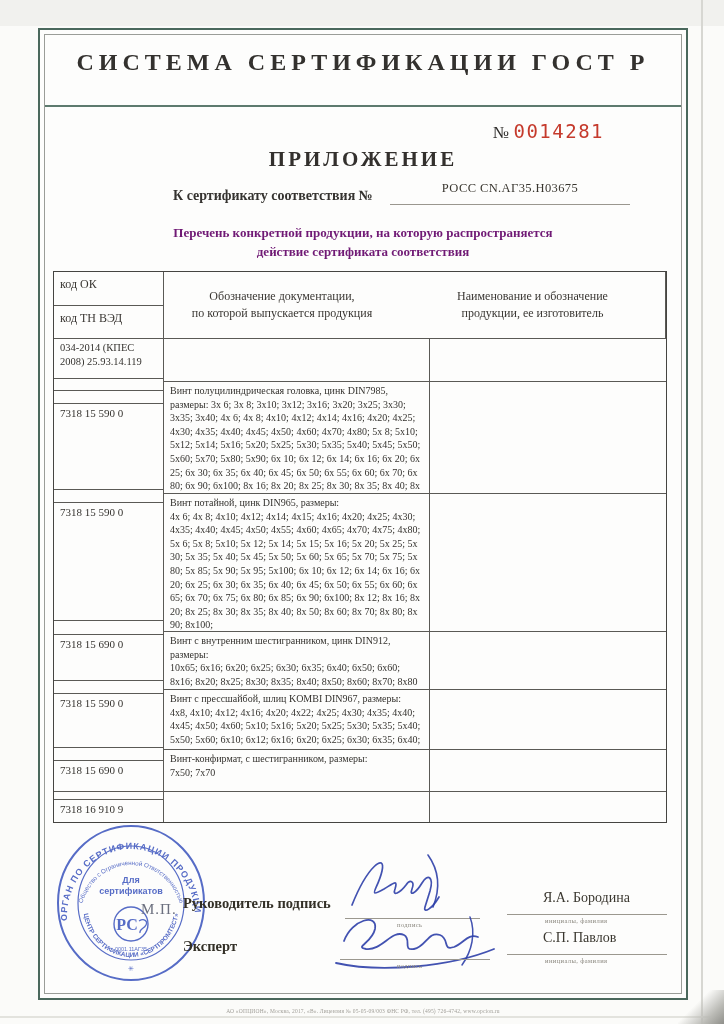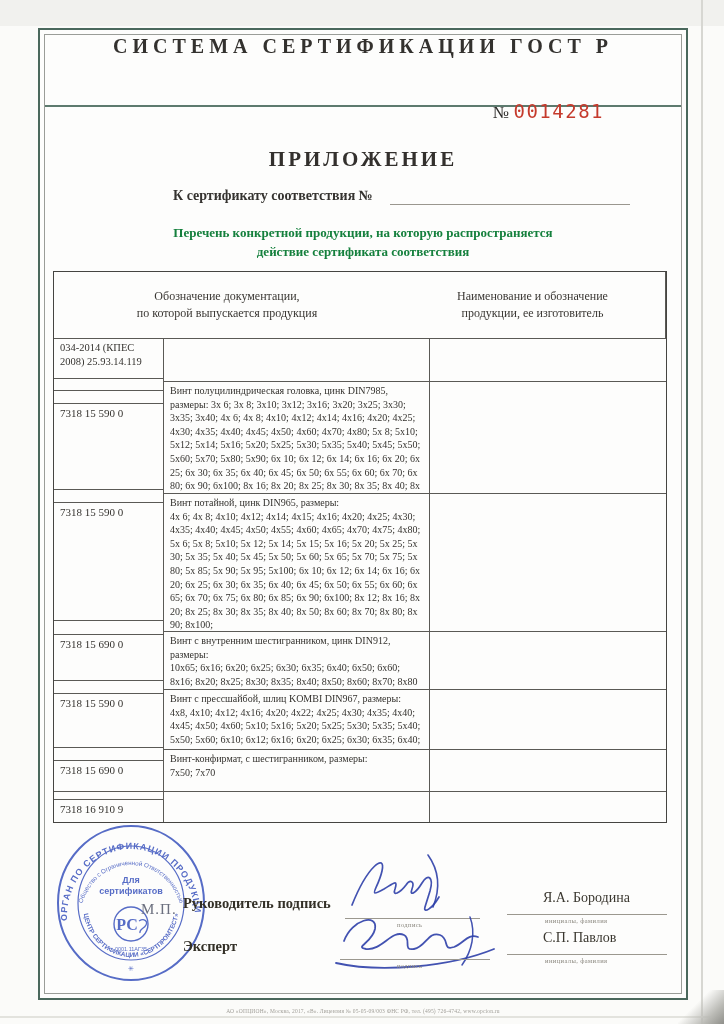--- a/index.html
+++ b/index.html
@@ -16,32 +16,32 @@
     background:linear-gradient(135deg,rgba(255,255,255,0) 40%,#b9b9b4 75%,#8f8f8a 100%);}
   .scan-top{position:absolute;top:0;left:0;width:100%;height:26px;background:#f1f1ee;}
   
   .frame{position:absolute;left:38px;top:28px;width:646px;height:968px;
     border:2px solid #4a685c;background:#fdfdfc;}
   .frame-inner{position:absolute;left:4px;top:4px;right:4px;bottom:4px;
     border:1px solid #9a9d98;}
   
   .masthead{position:absolute;left:0;top:0;width:100%;height:72px;text-align:center;
     border-bottom:2px solid #5d7a6e;box-sizing:border-box;}
-  .masthead .line1{margin-top:0;font-size:20px;font-weight:bold;letter-spacing:5px;color:#33312e;}
+  .masthead .line1{margin-top:14px;font-size:24px;font-weight:bold;letter-spacing:5px;color:#33312e;}
   .masthead .line2{margin-top:6px;font-size:13px;font-weight:bold;letter-spacing:0.4px;color:#3a3835;}
-  .blank-no{position:absolute;left:448px;top:65px;font-size:17px;color:#2e2c2a;}
+  .blank-no{position:absolute;left:448px;top:85px;font-size:17px;color:#2e2c2a;}
   .blank-no .digits{font-family:"DejaVu Sans Mono",monospace;font-size:19px;letter-spacing:1.5px;}
   .doc-title{position:absolute;left:0;top:112px;width:100%;text-align:center;
     font-size:21px;font-weight:bold;letter-spacing:3px;color:#33302d;}
   .cert-line{position:absolute;left:128px;top:153px;font-size:14px;font-weight:bold;color:#353330;}
   .cert-value{position:absolute;left:350px;top:146px;width:230px;text-align:center;
     font-size:12.5px;letter-spacing:0.4px;color:#39362f;}
   .cert-underline{position:absolute;left:345px;top:169px;width:240px;border-top:1px solid #9a978f;}
   .subtitle{position:absolute;left:0;top:188px;width:100%;text-align:center;
-    font-size:13px;font-weight:bold;color:#15803d;line-height:19px;white-space:pre-line;}
+    font-size:13px;font-weight:bold;color:#701a75;line-height:19px;white-space:pre-line;}
   
   .tbl{position:absolute;left:8px;top:236px;width:614px;border:1.5px solid #454441;box-sizing:border-box;}
   .tbl-head{display:flex;height:66px;border-bottom:1px solid #5a5955;}
   .th{box-sizing:border-box;font-size:12px;color:#3a3733;}
   .th-c1{width:110px;border-right:1px solid #5a5955;display:flex;flex-direction:column;}
   .th-c1 .half{flex:1;padding:5px 6px 0 6px;box-sizing:border-box;}
   .th-c1 .half.top{border-bottom:1px solid #5a5955;}
   .th-c2{width:266px;border-right:1px solid #5a5955;display:flex;align-items:center;justify-content:center;
     text-align:center;white-space:pre-line;line-height:17px;}
   .th-c3{flex:1;display:flex;align-items:center;justify-content:center;text-align:center;
@@ -83,27 +83,32 @@
     </div>
 
     <div class="blank-no">
       <span>№</span>
       <span class="digits" style="color:#c53a2c">0014281</span>
     </div>
 
     <div class="doc-title">ПРИЛОЖЕНИЕ</div>
 
     <div class="cert-line">К сертификату соответствия №</div>
+    <div class="cert-value">РОСС CN.АГ35.Н03675</div>
     <div class="cert-underline"></div>
 
     <div class="subtitle">Перечень конкретной продукции,  на которую распространяется
 действие сертификата соответствия</div>
 
     <div class="tbl">
       <div class="tbl-head">
+        <div class="th th-c1">
+          <div class="half top">код ОК</div>
+          <div class="half">код ТН ВЭД</div>
+        </div>
         <div class="th th-c3">Обозначение документации,
 по которой выпускается продукция</div>
         <div class="th th-c2">Наименование и обозначение
 продукции, ее изготовитель</div>
       </div>
 
       <div class="tbl-body">
 
         <div class="bcol bcol-1">
           <div class="bx okcell" style="height:40px">034-2014 (КПЕС 2008)

